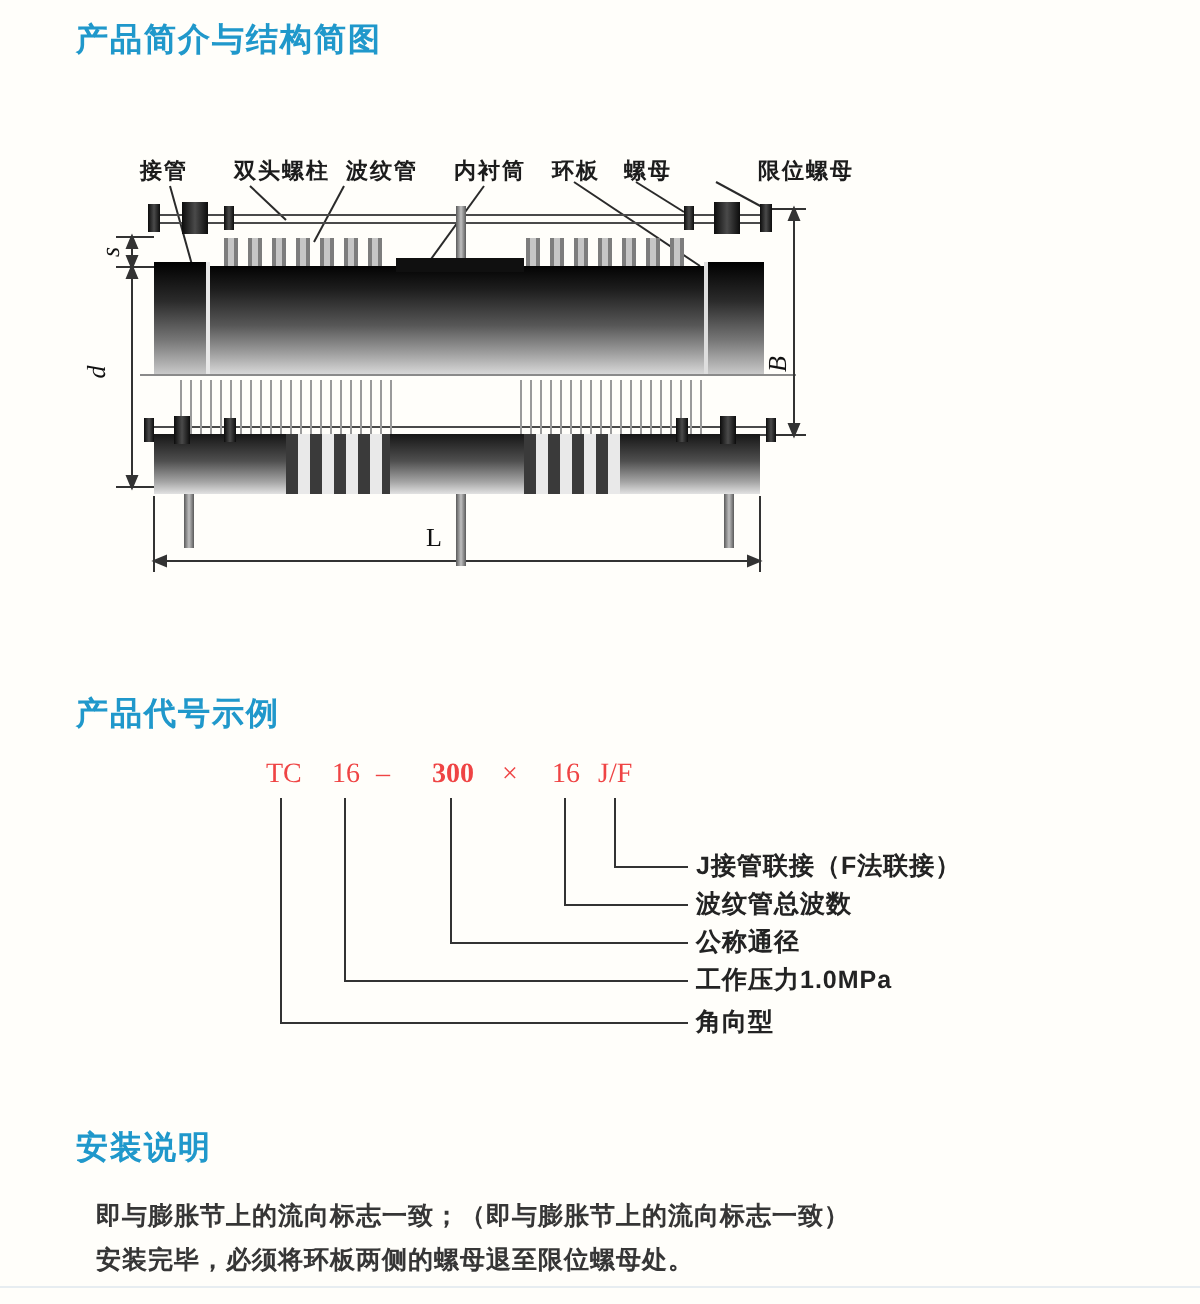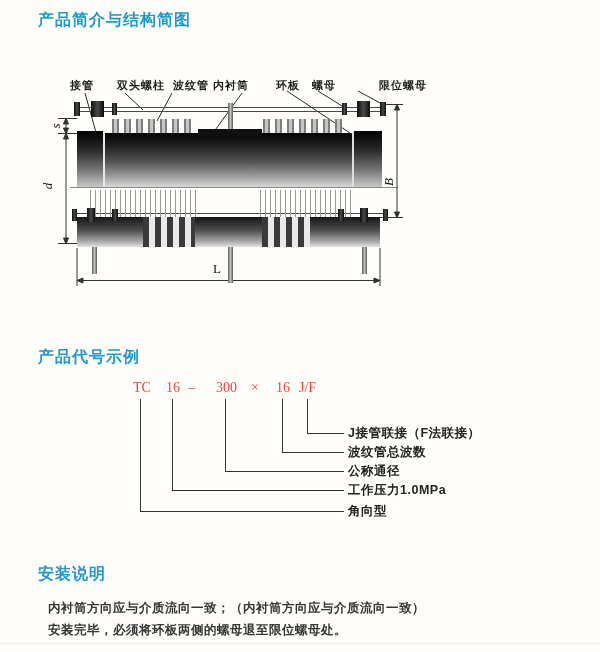--- a/index.html
+++ b/index.html
@@ -75,21 +75,21 @@
 </head>
 <body>
 
 <div class="heading" style="top:10px;">产品简介与结构简图</div>
 
 <div id="diagram">
 
   <div class="part-label" style="left:25px;">接管</div>
   <div class="part-label" style="left:72px;">双头螺柱</div>
   <div class="part-label" style="left:128px;">波纹管</div>
-  <div class="part-label" style="left:168px;">内衬筒</div>
+  <div class="part-label" style="left:182px;">内衬筒</div>
   <div class="part-label" style="left:231px;">环板</div>
   <div class="part-label" style="left:267px;">螺母</div>
   <div class="part-label" style="left:306px;padding-left:28px;">限位螺母</div>
 
   <svg class="lines" width="420" height="235" viewBox="0 0 420 235">
     <g stroke="#2a2a2a" stroke-width="1" fill="none">
 
       <line x1="40" y1="23" x2="52" y2="66"></line>
       <line x1="80" y1="23" x2="98" y2="40"></line>
       <line x1="127" y1="23" x2="112" y2="51"></line>
@@ -175,21 +175,21 @@
   <div class="dim-label" style="left:168px;top:191px;font-style:normal;">L</div>
 </div>
 
 <div class="heading" style="top:347px;">产品代号示例</div>
 
 <div>
 
   <span class="code-part" style="left:133px;">TC</span>
   <span class="code-part" style="left:166px;">16</span>
   <span class="code-part" style="left:188px;">–</span>
-  <span class="code-part" style="left:216px;">300</span>
+  <span class="code-part" style="left:216px;font-weight:bold;">300</span>
   <span class="code-part" style="left:251px;">×</span>
   <span class="code-part" style="left:276px;">16</span>
   <span class="code-part" style="left:299px;">J/F</span>
 
   <div class="vline" style="left:140px;top:399px;height:112px;"></div>
   <div class="vline" style="left:172px;top:399px;height:91px;"></div>
   <div class="vline" style="left:225px;top:399px;height:72px;"></div>
   <div class="vline" style="left:282px;top:399px;height:53px;"></div>
   <div class="vline" style="left:307px;top:399px;height:34px;"></div>
 
@@ -200,16 +200,16 @@
   <div class="hline" style="left:140px;top:511px;width:204px;"></div>
 
   <div class="callout" style="top:425px;">J接管联接（F法联接）</div>
   <div class="callout" style="top:444px;">波纹管总波数</div>
   <div class="callout" style="top:463px;text-align:center;">公称通径</div>
   <div class="callout" style="top:482px;">工作压力1.0MPa</div>
   <div class="callout" style="top:503px;">角向型</div>
 </div>
 
 <div class="heading" style="top:564px;">安装说明</div>
-<div class="install-line" style="top:600px;">内衬筒方向应与介质流向一致；（内衬筒方向应与介质流向一致）</div>
+<div class="install-line" style="top:600px;">即与膨胀节上的流向标志一致；（即与膨胀节上的流向标志一致）</div>
 <div class="install-line" style="top:622px;">安装完毕，必须将环板两侧的螺母退至限位螺母处。</div>
 
 <div class="page-edge"></div>
 
 </body></html>

